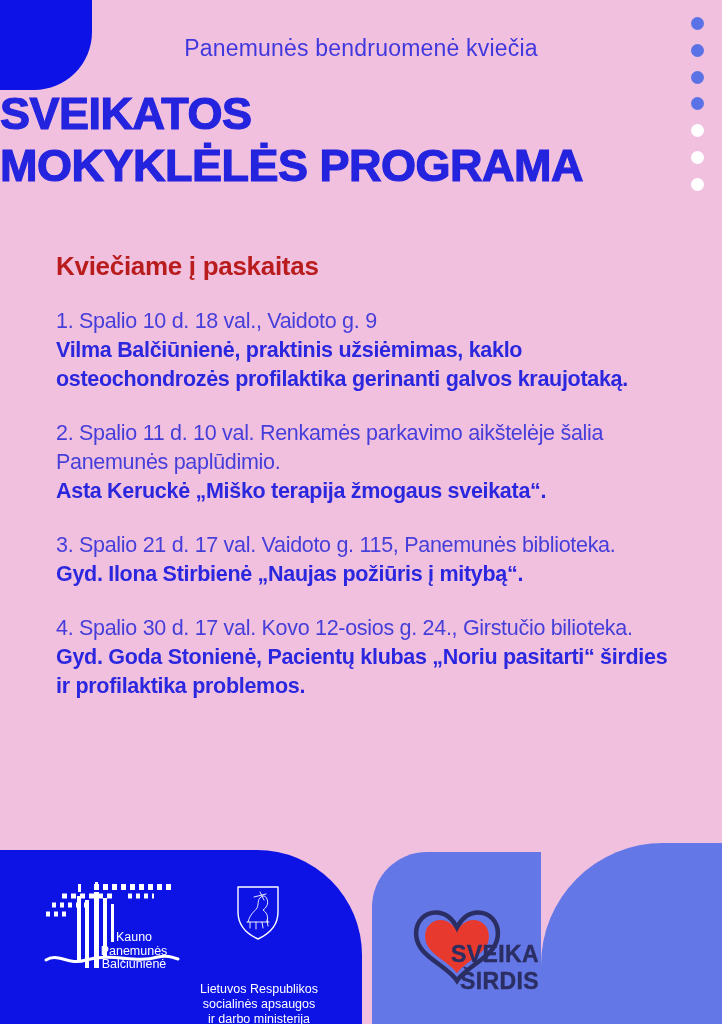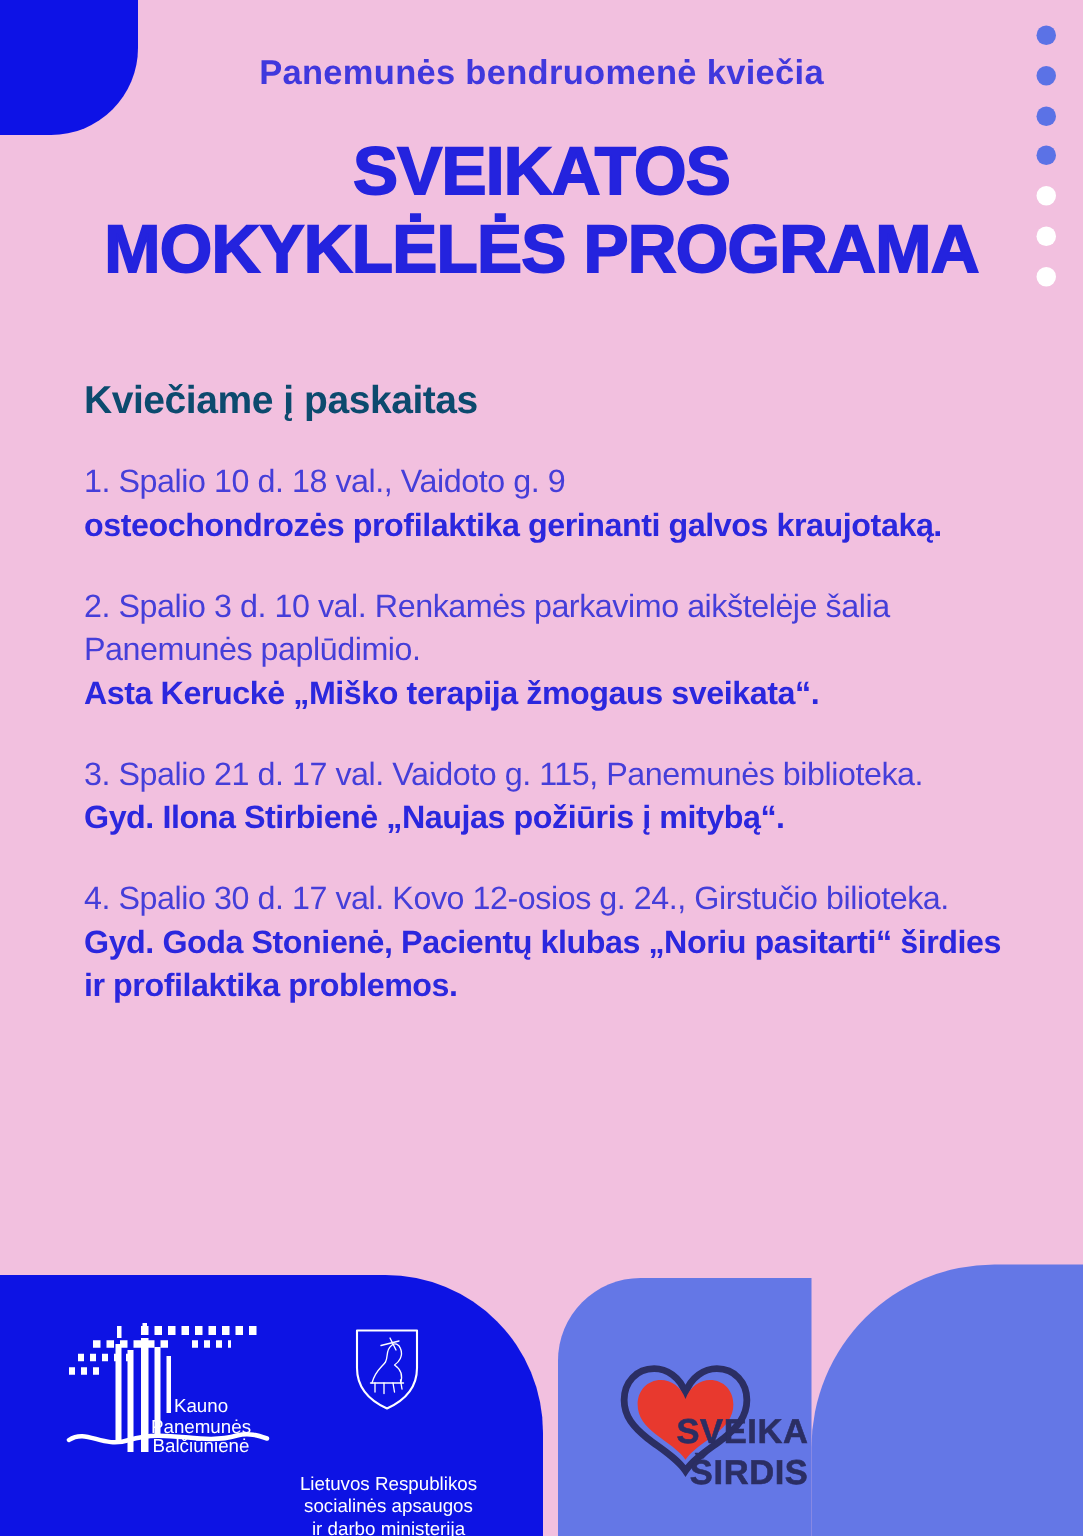--- a/index.html
+++ b/index.html
@@ -13,28 +13,28 @@
     background:#0d12e6;border-bottom-right-radius:58px;}
   .dot{position:absolute;left:691px;width:13px;height:13px;border-radius:50%;}
   .dot.blue{background:#5b72e6;}
   .dot.white{background:#ffffff;}
   .dot:nth-of-type(1){top:17px}.dot:nth-of-type(2){top:44px}
   .dot:nth-of-type(3){top:71px}.dot:nth-of-type(4){top:97px}
   .dot:nth-of-type(5){top:124px}.dot:nth-of-type(6){top:151px}
   .dot:nth-of-type(7){top:178px}
   
   .kicker{position:absolute;left:0;right:0;top:35px;text-align:center;
-    font-size:23px;font-weight:700;letter-spacing:.2px;color:#4038dd;}
-  .title{position:absolute;left:0;right:0;top:88px;text-align:center;
+    font-size:23px;font-weight:400;letter-spacing:.2px;color:#4038dd;}
+  .title{position:absolute;left:0;right:0;top:88px;
     font-size:45px;line-height:52px;font-weight:bold;letter-spacing:-.5px;
     color:#2423de;-webkit-text-stroke:1.2px #2423de;}
   
   .content{position:absolute;left:56px;top:250px;width:630px;color:#453ed9;}
   .content h2{margin:0 0 25px 0;font-size:26px;line-height:32px;font-weight:bold;
-    letter-spacing:-.3px;color:#0c4a6e;}
+    letter-spacing:-.3px;color:#b91c1c;}
   .event{margin:0 0 25px 0;}
   .ln{font-size:21.5px;line-height:29px;letter-spacing:-.3px;white-space:nowrap;}
   .ln.n{font-weight:normal;color:#453ed9;}
   .ln.b{font-weight:bold;color:#2b27de;}
   .note{margin:25px 0 0 0;font-size:21.5px;line-height:29px;color:#453ed9;}
   
   .footer-blue{position:absolute;left:0;top:850px;width:362px;height:174px;
     background:#0d13e4;border-top-right-radius:105px;}
   .shape-a{position:absolute;left:372px;top:852px;width:169px;height:172px;
     background:#6477e6;border-top-left-radius:55px;}
@@ -72,25 +72,26 @@
   <div class="title">
     <div>SVEIKATOS</div>
     <div>MOKYKLĖLĖS PROGRAMA</div>
   </div>
 
   <section class="content">
     <h2>Kviečiame į paskaitas</h2>
 
     <div class="event">
       <div class="ln n">1. Spalio 10 d. 18 val., Vaidoto g. 9</div>
+      <div class="ln b">Vilma Balčiūnienė, praktinis užsiėmimas, kaklo</div>
       <div class="ln b">osteochondrozės profilaktika gerinanti galvos kraujotaką.</div>
     </div>
 
     <div class="event">
-      <div class="ln n">2. Spalio 3 d. 10 val. Renkamės parkavimo aikštelėje šalia</div>
+      <div class="ln n">2. Spalio 11 d. 10 val. Renkamės parkavimo aikštelėje šalia</div>
       <div class="ln n">Panemunės paplūdimio.</div>
       <div class="ln b">Asta Keruckė „Miško terapija žmogaus sveikata“.</div>
     </div>
 
     <div class="event">
       <div class="ln n">3. Spalio 21 d. 17 val. Vaidoto g. 115, Panemunės biblioteka.</div>
       <div class="ln b">Gyd. Ilona Stirbienė „Naujas požiūris į mitybą“.</div>
     </div>
 
     <div class="event">

